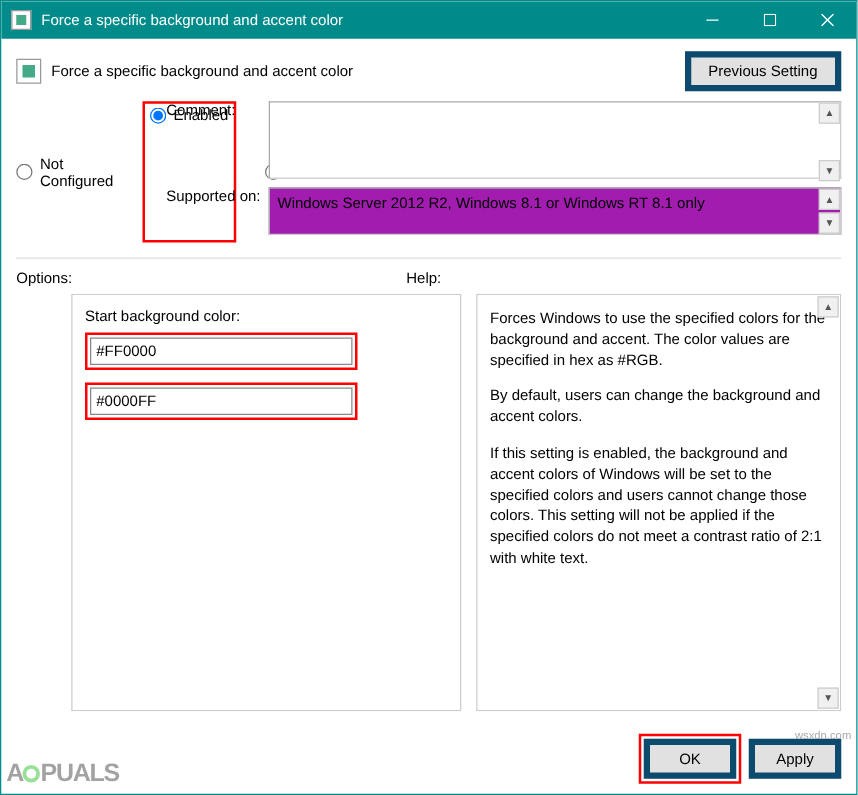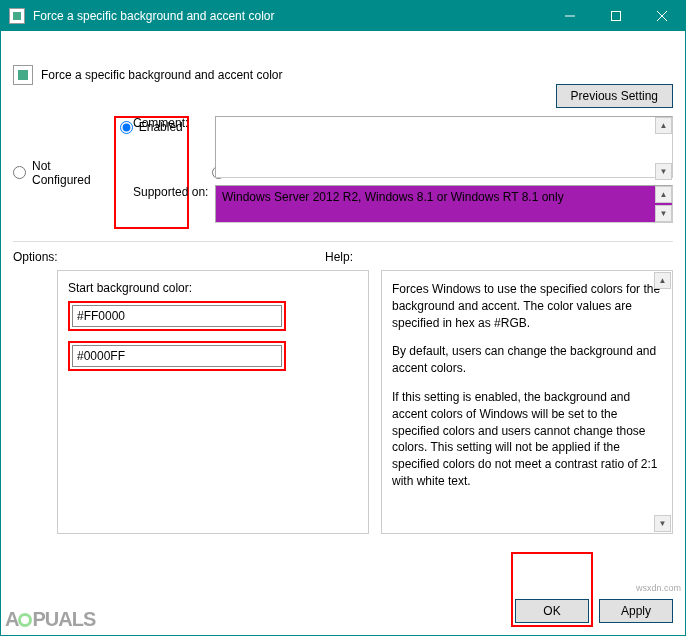--- a/index.html
+++ b/index.html
@@ -62,27 +62,26 @@
       margin-right: 8px;
       display: inline-flex; align-items: center; justify-content: center;
     }
     .setting-icon::after {
       content: ""; width: 10px; height: 10px; background: #4a8;
     }
     .setting-title { flex: 1; }
     .nav-buttons { display: flex; gap: 6px; }
     .btn {
       background: #e1e1e1;
-      border: 1px solid #0c4a6e;
+      border: 5px solid #0c4a6e;
       padding: 4px 14px;
       font: inherit;
       font-size: 12px;
       cursor: pointer;
       min-width: 86px;
-      margin-top: 43px;
     }
     
     .config-row { display: flex; margin-bottom: 6px; }
     .radio-group {
       width: 120px;
       display: flex;
       flex-direction: row;
       gap: 27px;
       padding-top: 2px;
     }

